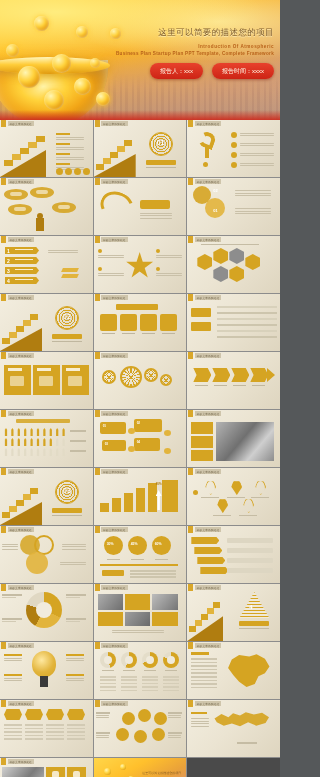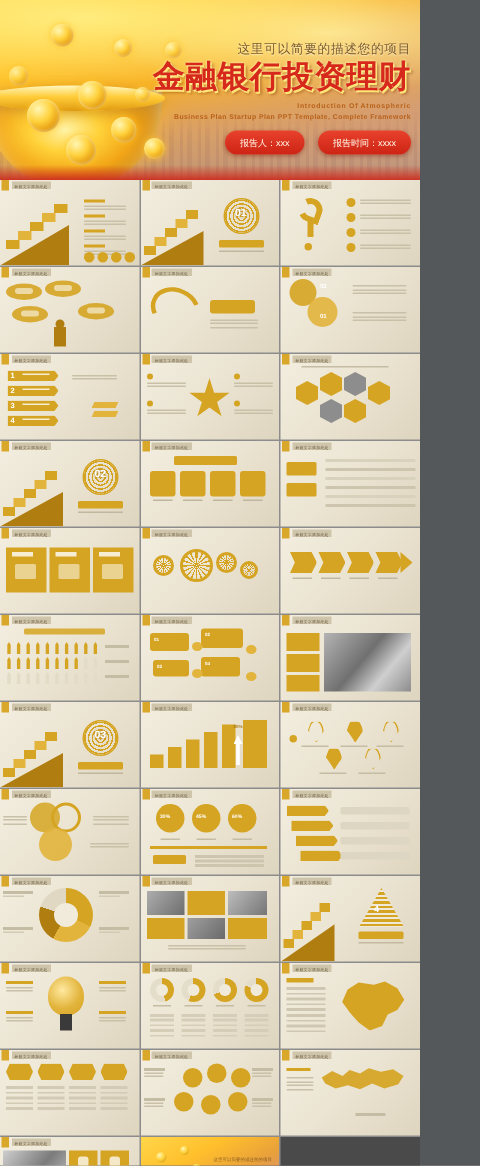--- a/index.html
+++ b/index.html
@@ -87,21 +87,20 @@
   <div class="coin c6"></div>
   <div class="coin c7"></div>
   <div class="coin c8"></div>
   <div class="coin c9"></div>
   <div class="coin c10"></div>
 
   <div class="hero-redband"></div>
 
   <div class="hero-txt">
     <div class="hero-sub1">这里可以简要的描述您的项目</div>
-    <div class="hero-title">金融银行投资理财</div>
     <div class="hero-en1">Introduction Of Atmospheric</div>
     <div class="hero-en2">Business Plan Startup Plan PPT Template, Complete Framework</div>
     <div class="hero-btns">
       <span class="hero-btn">报告人：xxx</span>
       <span class="hero-btn">报告时间：xxxx</span>
     </div>
   </div>
 </div>
 
 <div class="grid" id="grid">

